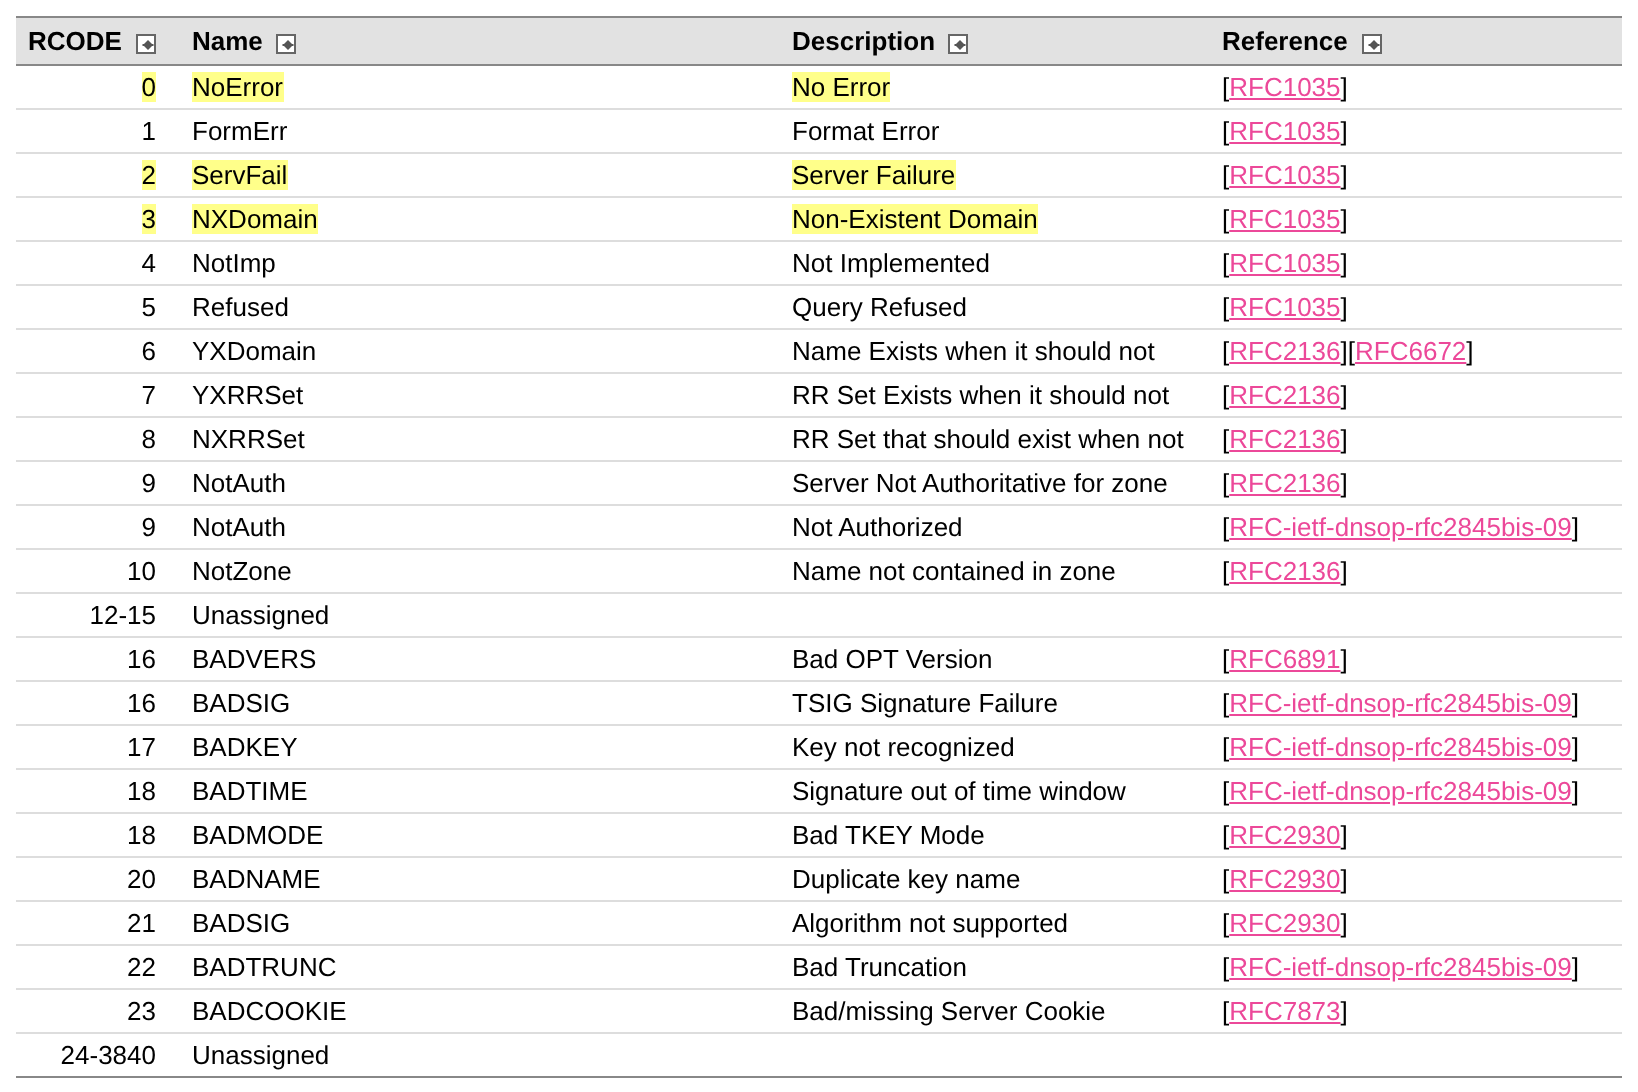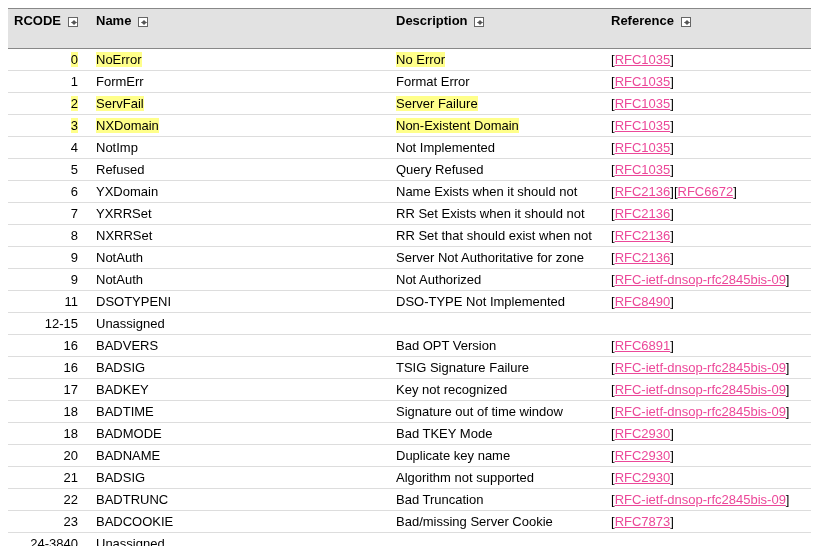--- a/index.html
+++ b/index.html
@@ -17,21 +17,21 @@
     width: 100%;
   }
   thead tr {
     background: #e2e2e2;
     border-top: 1px solid #888;
     border-bottom: 1px solid #888;
   }
   th {
     text-align: left;
     font-weight: bold;
-    padding: 4px 6px 20px 6px;
+    padding: 4px 6px 4px 6px;
     white-space: nowrap;
   }
   th .sort-icon {
     display: inline-block;
     width: 10px;
     height: 10px;
     border: 1px solid #666;
     margin-left: 3px;
     vertical-align: middle;
     position: relative;
@@ -171,24 +171,24 @@
         <td class="col-desc">Server Not Authoritative for zone</td>
         <td class="col-ref refs"><span class="bracket">[</span><a class="ref" href="#">RFC2136</a><span class="bracket">]</span></td>
       </tr>
       <tr>
         <td class="col-rcode">9</td>
         <td class="col-name">NotAuth</td>
         <td class="col-desc">Not Authorized</td>
         <td class="col-ref refs"><span class="bracket">[</span><a class="ref" href="#">RFC-ietf-dnsop-rfc2845bis-09</a><span class="bracket">]</span></td>
       </tr>
       <tr>
-        <td class="col-rcode">11</td>
-        <td class="col-name">DSOTYPENI</td>
-        <td class="col-desc">DSO-TYPE Not Implemented</td>
-        <td class="col-ref refs"><span class="bracket">[</span><a class="ref" href="#">RFC8490</a><span class="bracket">]</span></td>
+        <td class="col-rcode">10</td>
+        <td class="col-name">NotZone</td>
+        <td class="col-desc">Name not contained in zone</td>
+        <td class="col-ref refs"><span class="bracket">[</span><a class="ref" href="#">RFC2136</a><span class="bracket">]</span></td>
       </tr>
       <tr>
         <td class="col-rcode">12-15</td>
         <td class="col-name">Unassigned</td>
         <td class="col-desc"></td>
         <td class="col-ref refs"></td>
       </tr>
       <tr>
         <td class="col-rcode">16</td>
         <td class="col-name">BADVERS</td>

